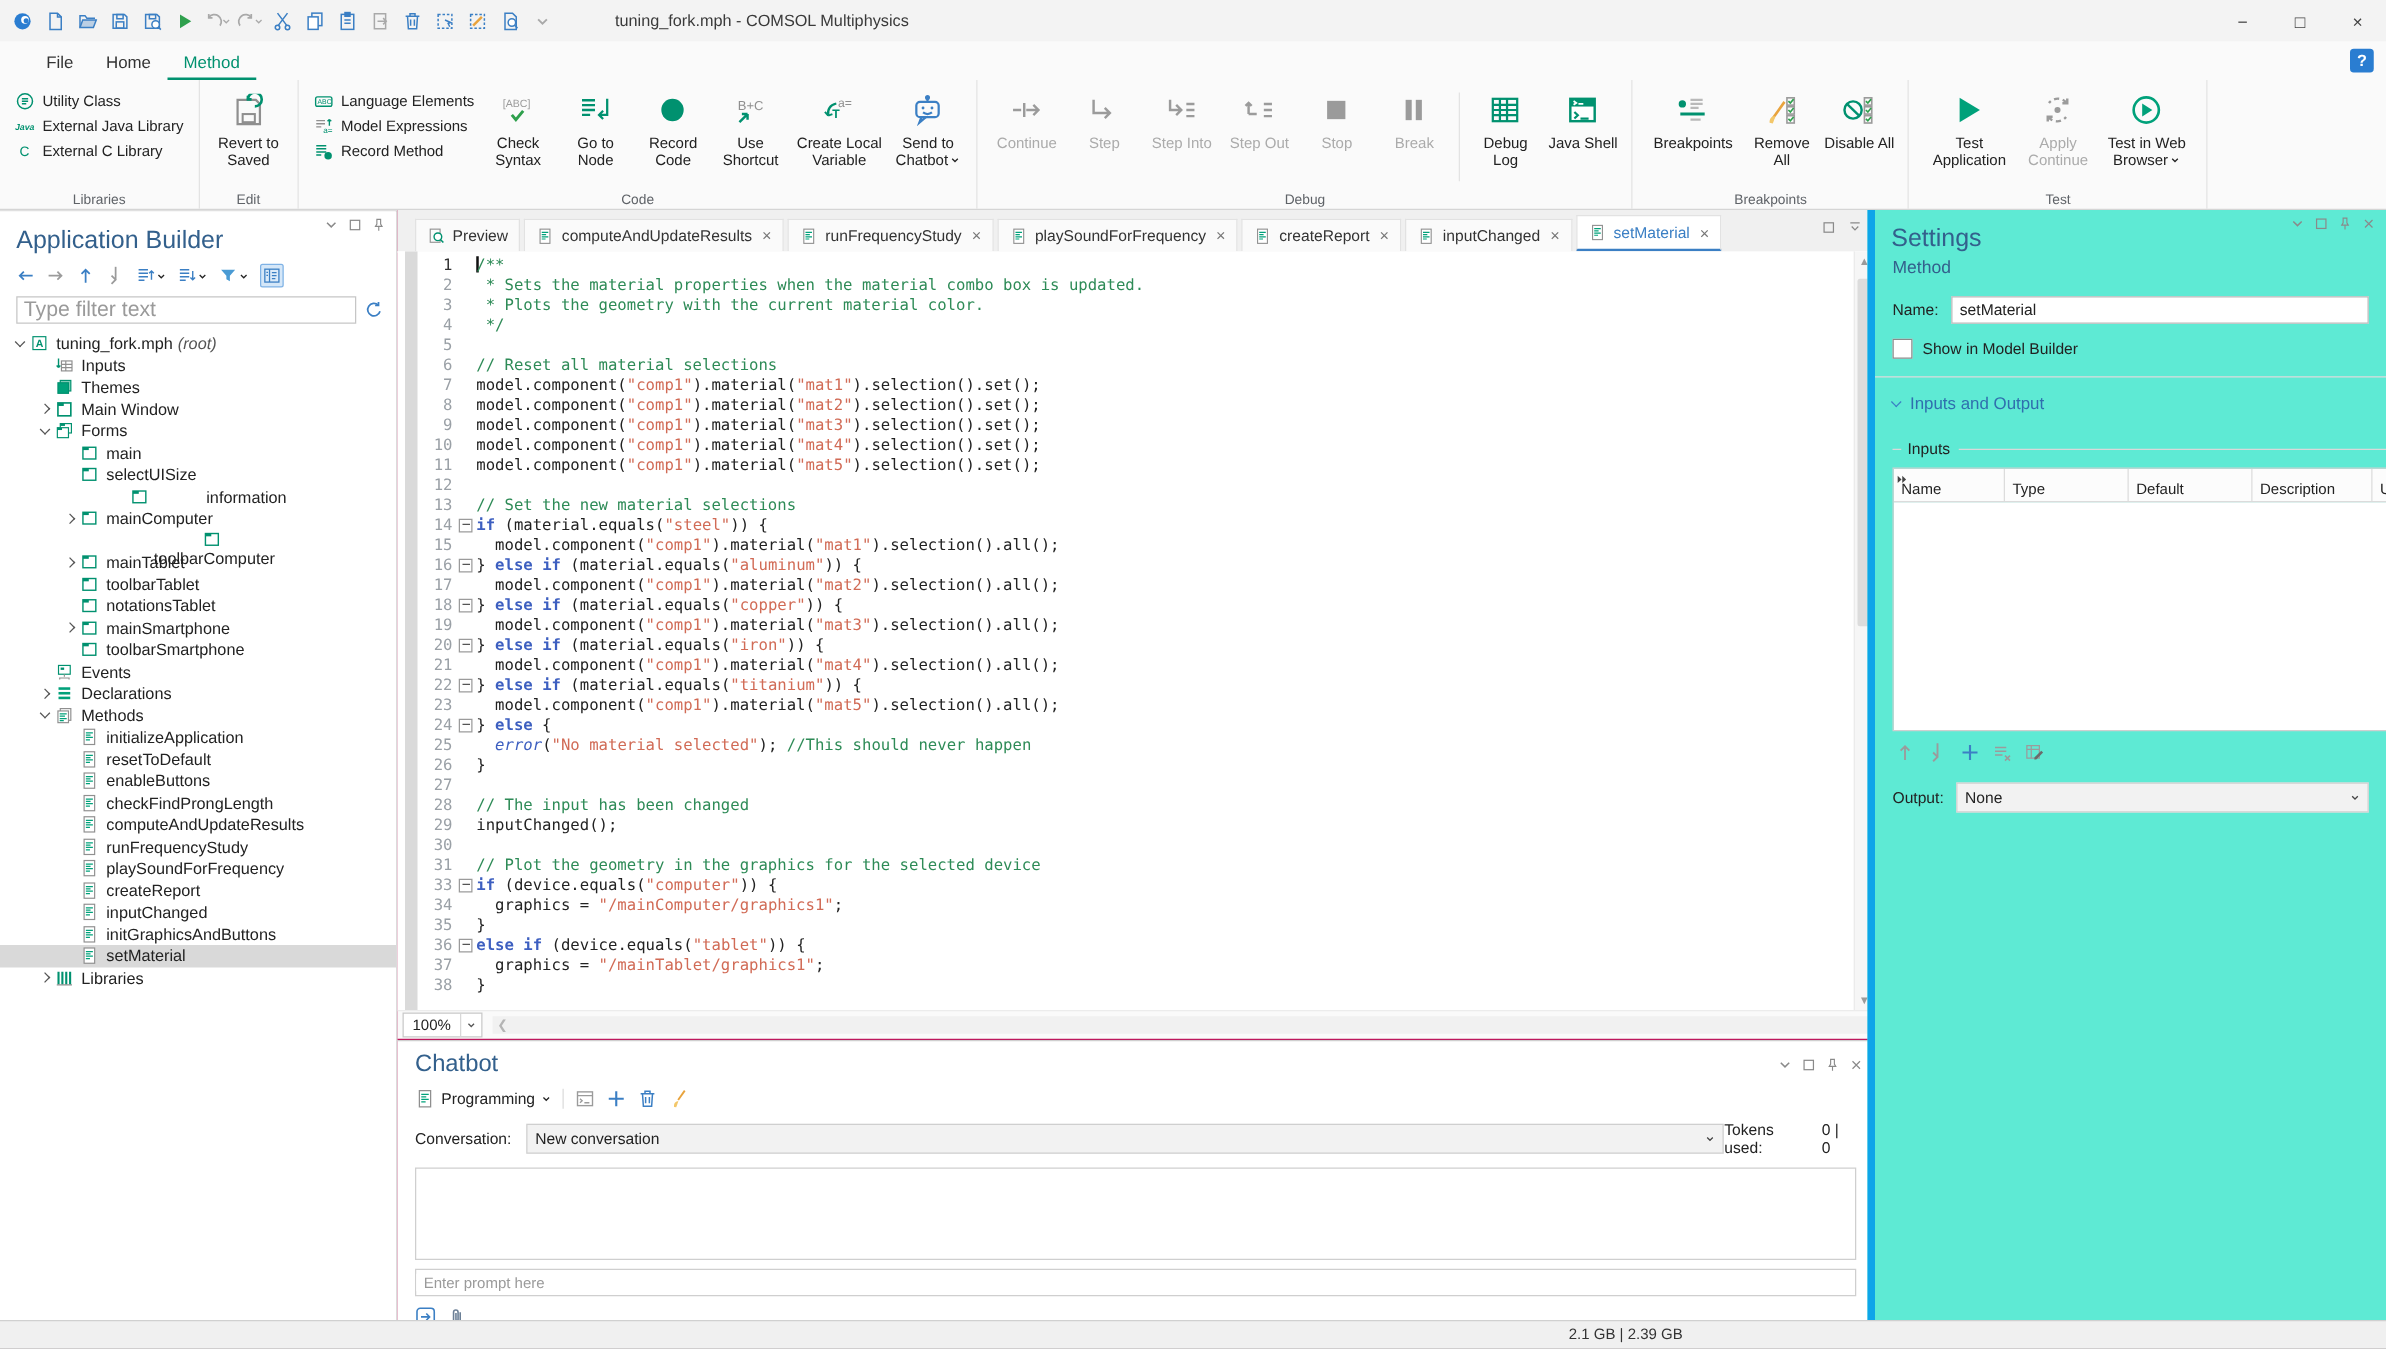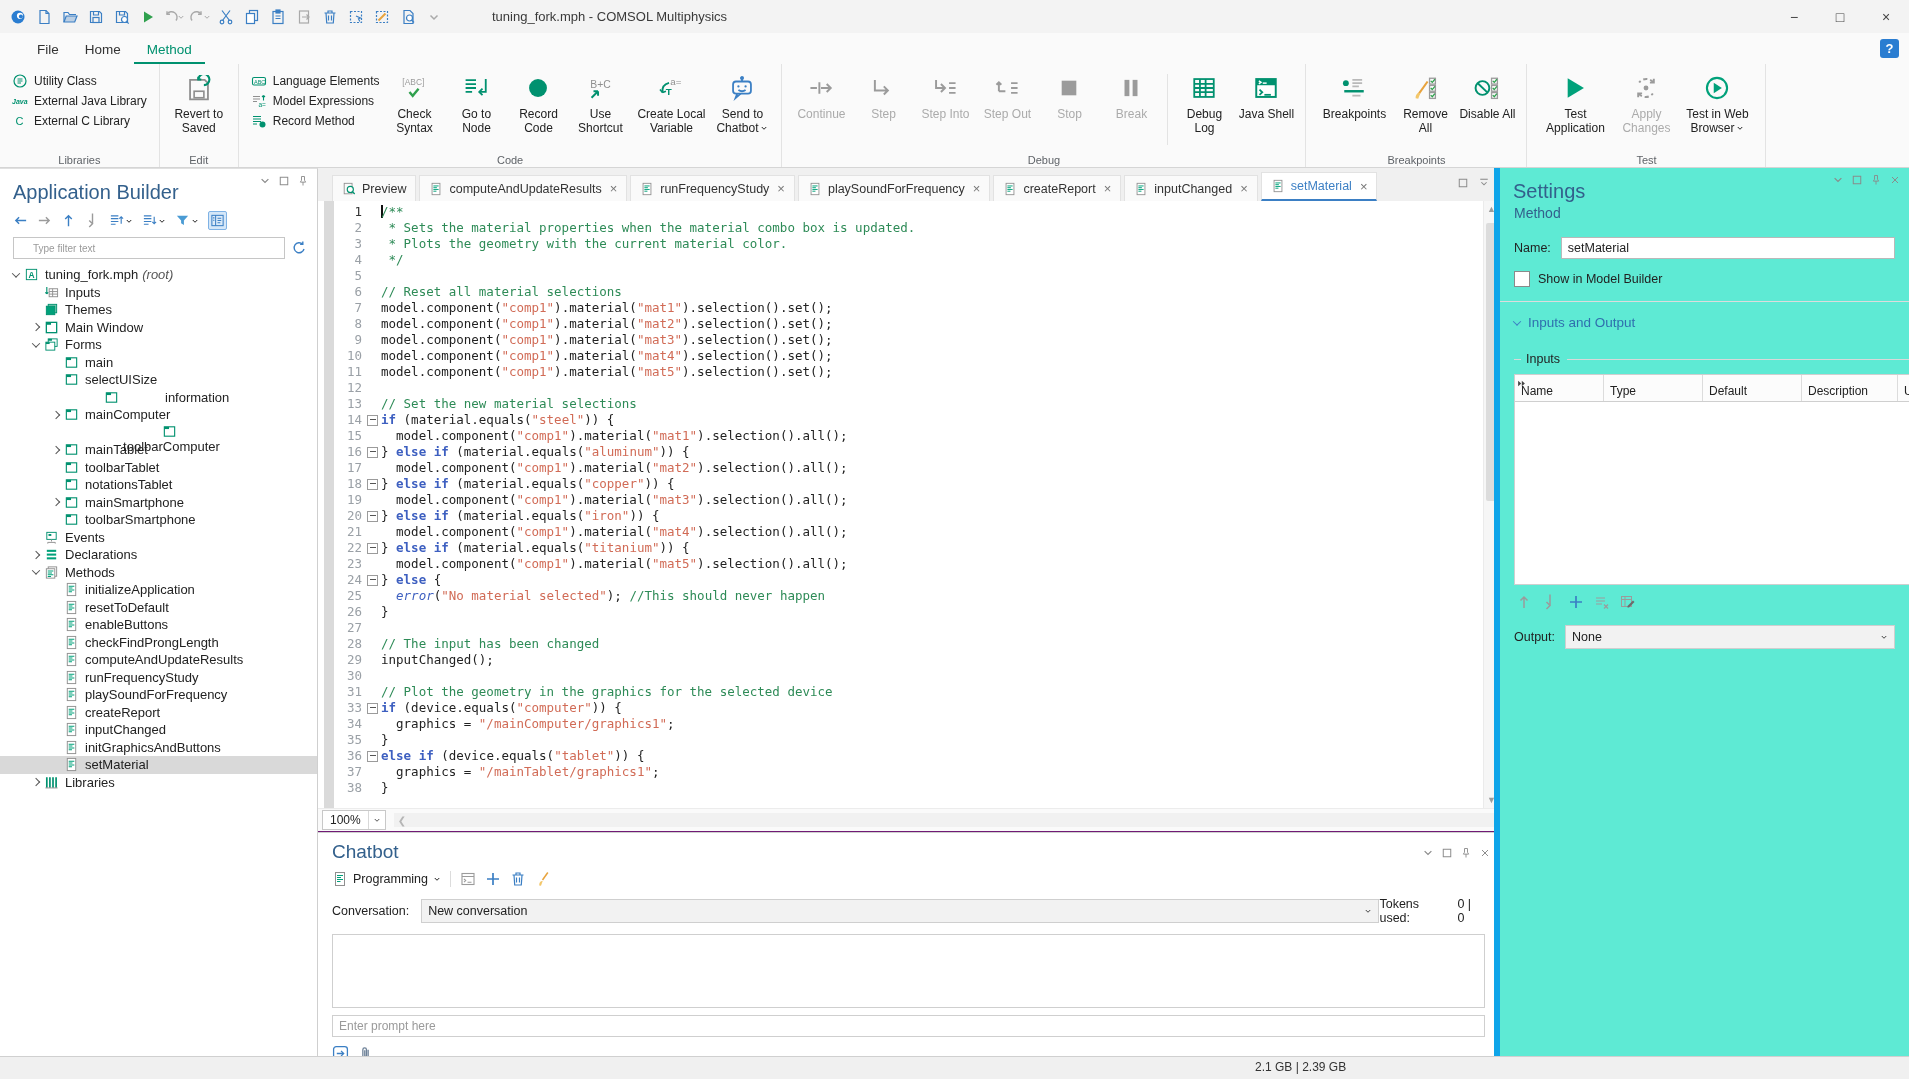--- a/index.html
+++ b/index.html
@@ -32,34 +32,34 @@
   .rlarge{width:58px;display:flex;flex-direction:column;align-items:center;text-align:center;
     font-size:12px;line-height:13.5px;color:#222;padding:5px 2px 0;gap:5px;}
   .rlarge.wide{width:76px;}
   .rlarge.dis{color:#ababab;}
   .rlarge .ric{height:30px;display:flex;align-items:center;justify-content:center;}
   .rlarge .ric svg{width:26px;height:26px;}
   .rsep{width:1px;background:#e3e3e3;margin:6px 5px;align-self:stretch;}
   .mini svg{width:9px;height:9px;}.blue{color:#3b7fc4}.gray{color:#9b9b9b}
   
   .left-panel{position:absolute;left:0;top:168px;width:317px;bottom:22px;background:#fff;border-right:1px solid #cfcfcf;border-top:1px solid #e0e0e0;}
-  .center{position:absolute;left:318px;top:168px;right:410px;bottom:22px;background:#701a75;}
+  .center{position:absolute;left:318px;top:168px;right:410px;bottom:22px;background:#be185d;}
   .settings{position:absolute;right:0;top:168px;width:409px;bottom:22px;background:#5eead4;border-left:6px solid #0ea5e9;overflow:hidden;}
   .panel-title{font-size:20px;color:#33608c;font-weight:400;}
   .phead{display:flex;align-items:flex-start;}
   .phicons{margin-left:auto;display:flex;gap:7px;padding:4px 8px 0 0;}
   .phicons .icon svg{width:12px;height:12px;}
   
   .ab-head{padding:12px 0 0 13px;}
   .ab-tools{display:flex;align-items:center;gap:9px;padding:7px 0 4px 13px;}
   .ab-tools .tbtn{display:flex;align-items:center;gap:1px;}
   .ab-tools .icon svg{width:15px;height:15px;}
   .tbtn.activebox{background:#d5e7f8;border:1px solid #7fb2e5;border-radius:2px;padding:1px;}
   .filter-row{display:flex;align-items:center;gap:6px;padding:3px 10px 4px 13px;}
-  .filter-row input{flex:1;height:20px;border:1px solid #c6c6c6;font-size:10px;padding:0 19px;color:#333;
+  .filter-row input{flex:1;height:20px;border:1px solid #c6c6c6;font-size:17px;padding:0 5px;color:#333;
     font-family:"Liberation Sans",sans-serif;outline:none;}
   .filter-row input::placeholder{color:#9a9a9a;}
   .tree{padding-top:3px;font-size:13px;}
   .trow{display:flex;align-items:center;height:17.5px;white-space:nowrap;}
   .trow.sel{background:#d9d9d9;}
   .trow .exp{width:15px;display:flex;align-items:center;justify-content:center;flex:none;}
   .chev{width:5px;height:5px;border-right:1.4px solid #555;border-bottom:1.4px solid #555;display:inline-block;}
   .chev.down{transform:rotate(45deg) translate(-1px,-1px);}
   .chev.right{transform:rotate(-45deg);}
   .trow .icon{width:17px;flex:none;margin-right:5px;}
@@ -647,21 +647,21 @@
             <div class="ric">
               <span class="icon gray">
                 <svg viewBox="0 0 16 16" fill="none" stroke="currentColor" stroke-width="1.2">
                   <circle cx="8" cy="8" r="1.5" fill="currentColor" stroke="none"></circle>
                   <path d="M12.5 4.5A5.5 5.5 0 0 0 3.8 4.6" stroke-dasharray="2.5 1.8"></path>
                   <path d="M3.5 11.5a5.5 5.5 0 0 0 8.7-.1" stroke-dasharray="2.5 1.8"></path>
                   <path d="M12.8 2.3v2.4h-2.4M3.2 13.7v-2.4h2.4"></path>
                 </svg>
               </span>
             </div>
-            <div class="rlab">Apply Changes</div>
+            <div class="rlab">Apply Continue</div>
           </div>
           <div class="rlarge wide">
             <div class="ric">
               <span class="icon">
                 <svg viewBox="0 0 16 16" fill="none">
                   <circle cx="8" cy="8" r="6.2" stroke="#00a17a" stroke-width="1.3"></circle>
                   <path d="M6 4.8l5 3.2-5 3.2z" fill="#00a17a"></path>
                 </svg>
               </span>
             </div>

